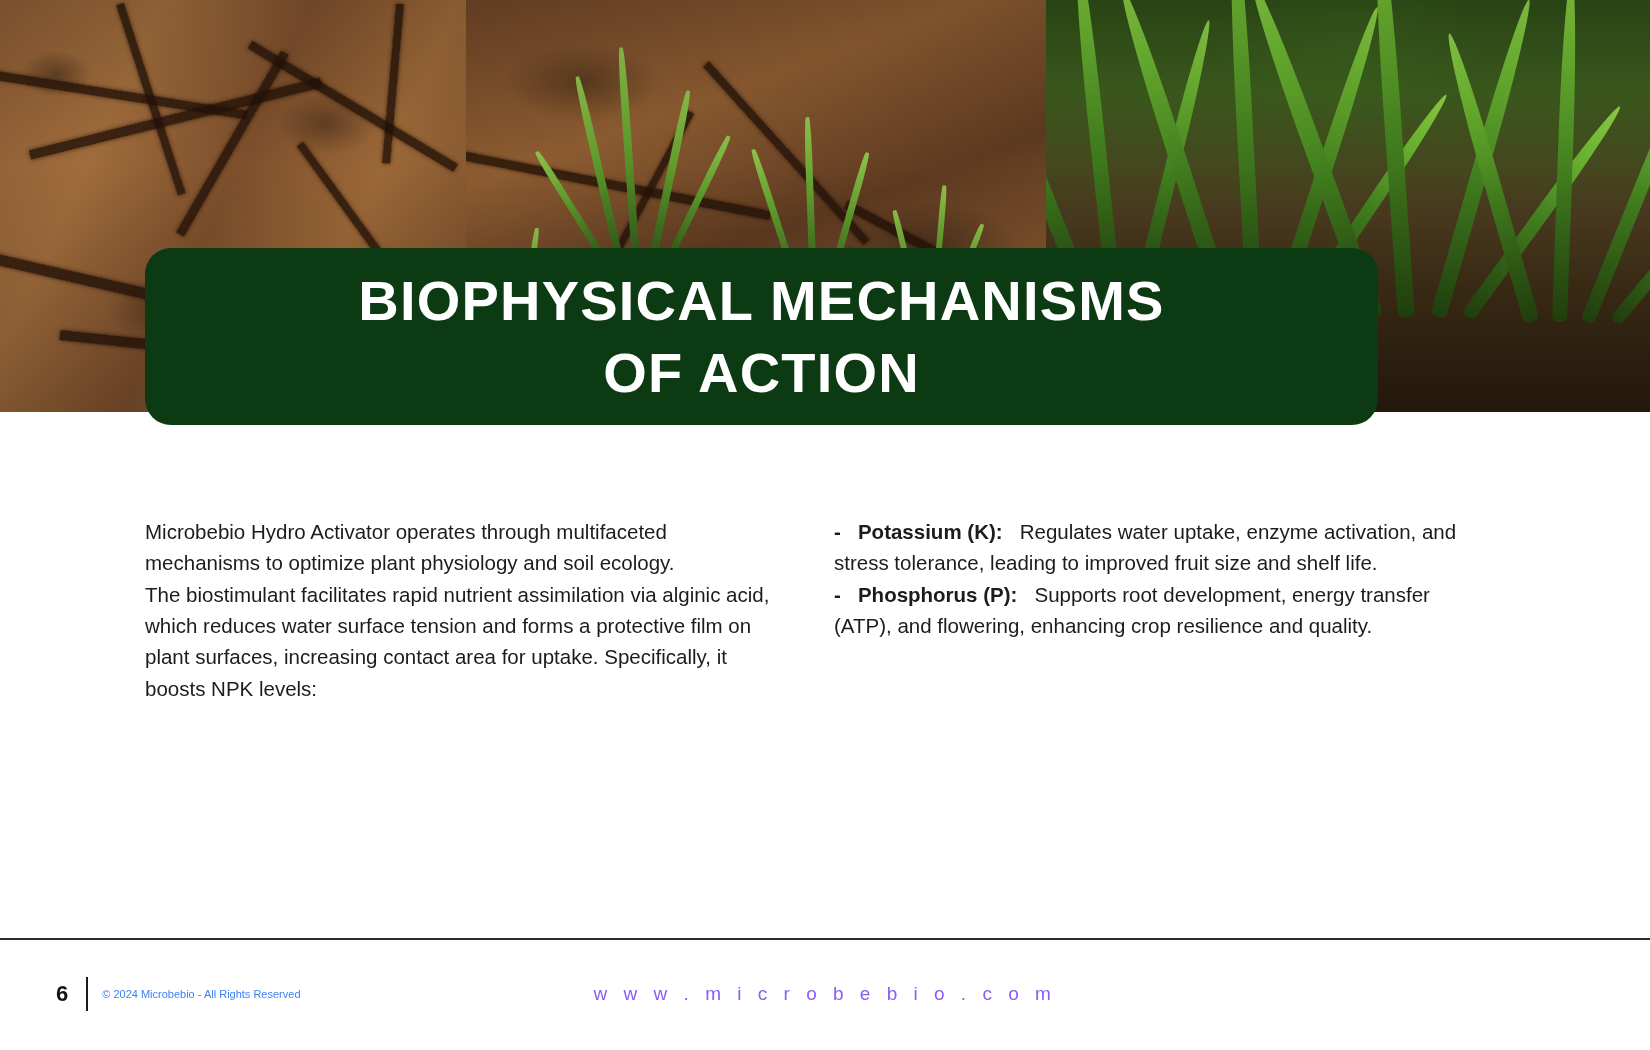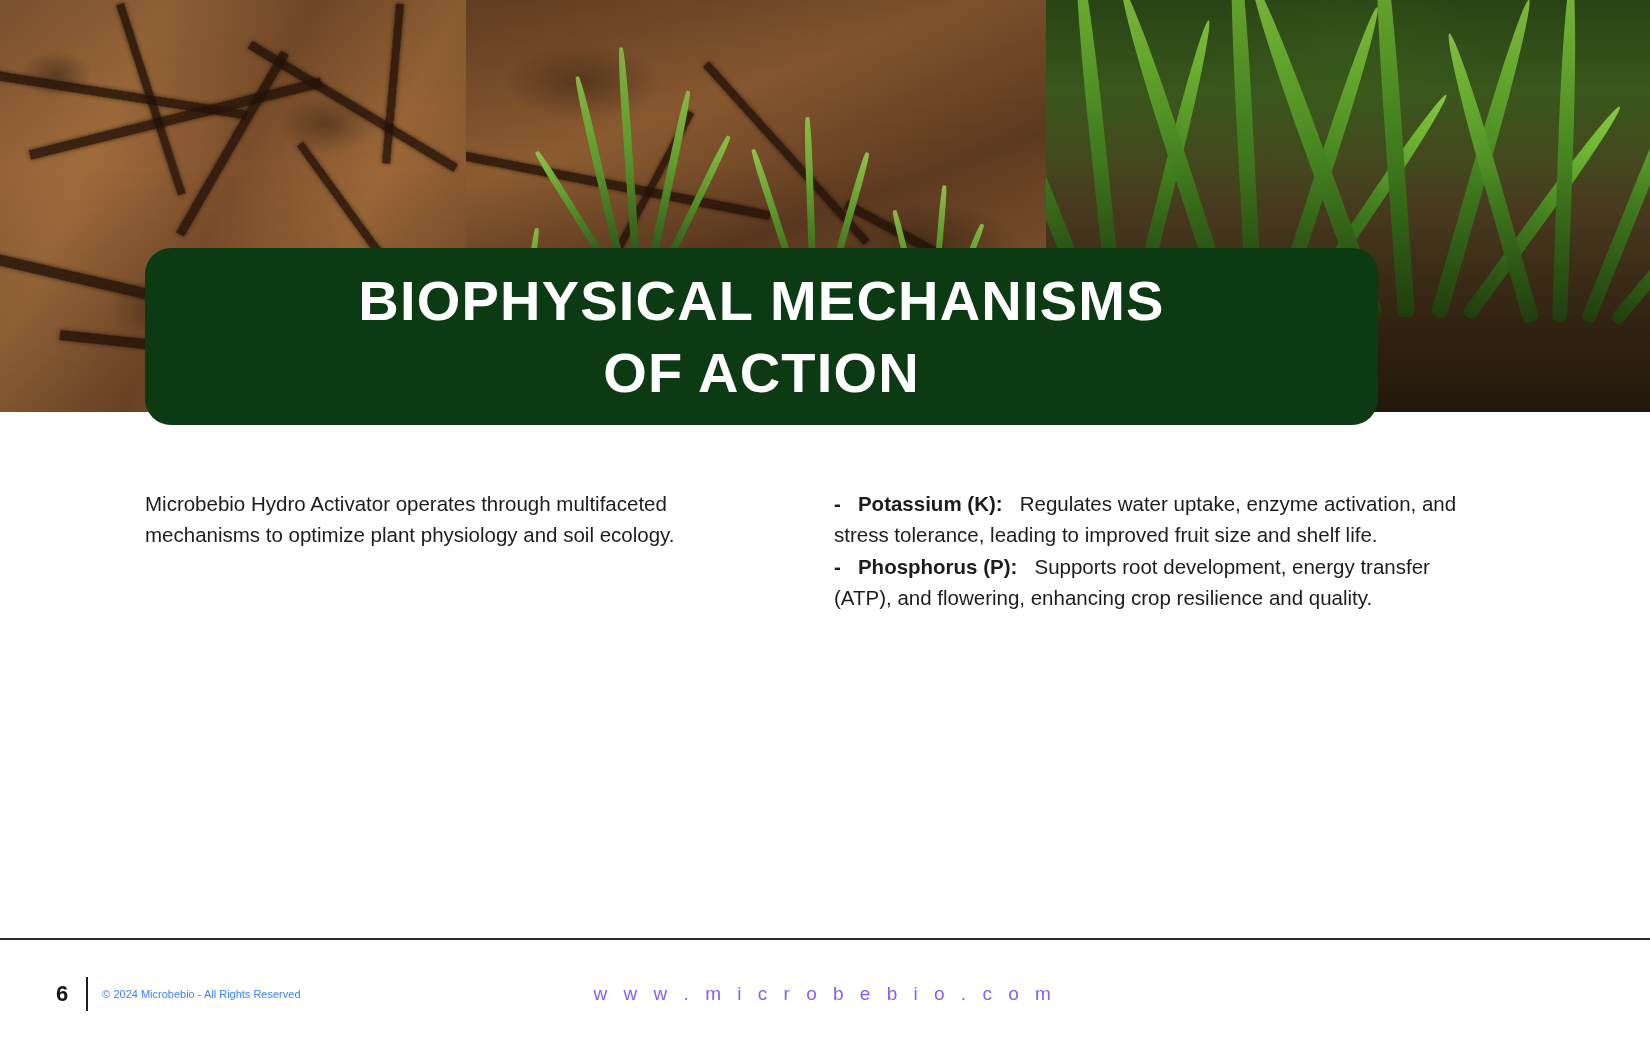--- a/index.html
+++ b/index.html
@@ -124,20 +124,21 @@
     width: 1650px;
     display: flex;
     gap: 54px;
     padding: 0 145px 0 145px;
   }
   .col {
     width: 635px;
     color: #1c1c1c;
     font-size: 20.5px;
     line-height: 1.53;
+    margin-top: 28px;
   }
   .col p { margin: 0 0 0 0; }
   .para { margin-bottom: 26px; }
   .para-tight { margin-bottom: 0; }
   .subhead {
     font-weight: bold;
     font-size: 20.5px;
     letter-spacing: .4px;
     margin-bottom: 2px;
     text-transform: uppercase;
@@ -265,20 +266,21 @@
 
   <div class="title-card">
     <div class="title-text">BIOPHYSICAL MECHANISMS
 OF ACTION</div>
   </div>
 
   <div class="body">
 
     <div class="col">
       <p class="para">Microbebio Hydro Activator operates through multifaceted mechanisms to optimize plant physiology and soil ecology.</p>
+      <p class="para-tight">The biostimulant facilitates rapid nutrient assimilation via alginic acid, which reduces water surface tension and forms a protective film on plant surfaces, increasing contact area for uptake. Specifically, it boosts NPK levels:</p>
     </div>
 
     <div class="col">
       <p class="bullet-line">
         <span class="bullet-dash">-</span>
         <span>&nbsp;</span>
         <span class="bullet-term">Potassium (K):</span>
         <span>&nbsp;</span>
         <span>Regulates water uptake, enzyme activation, and stress tolerance, leading to improved fruit size and shelf life.</span>
       </p>

